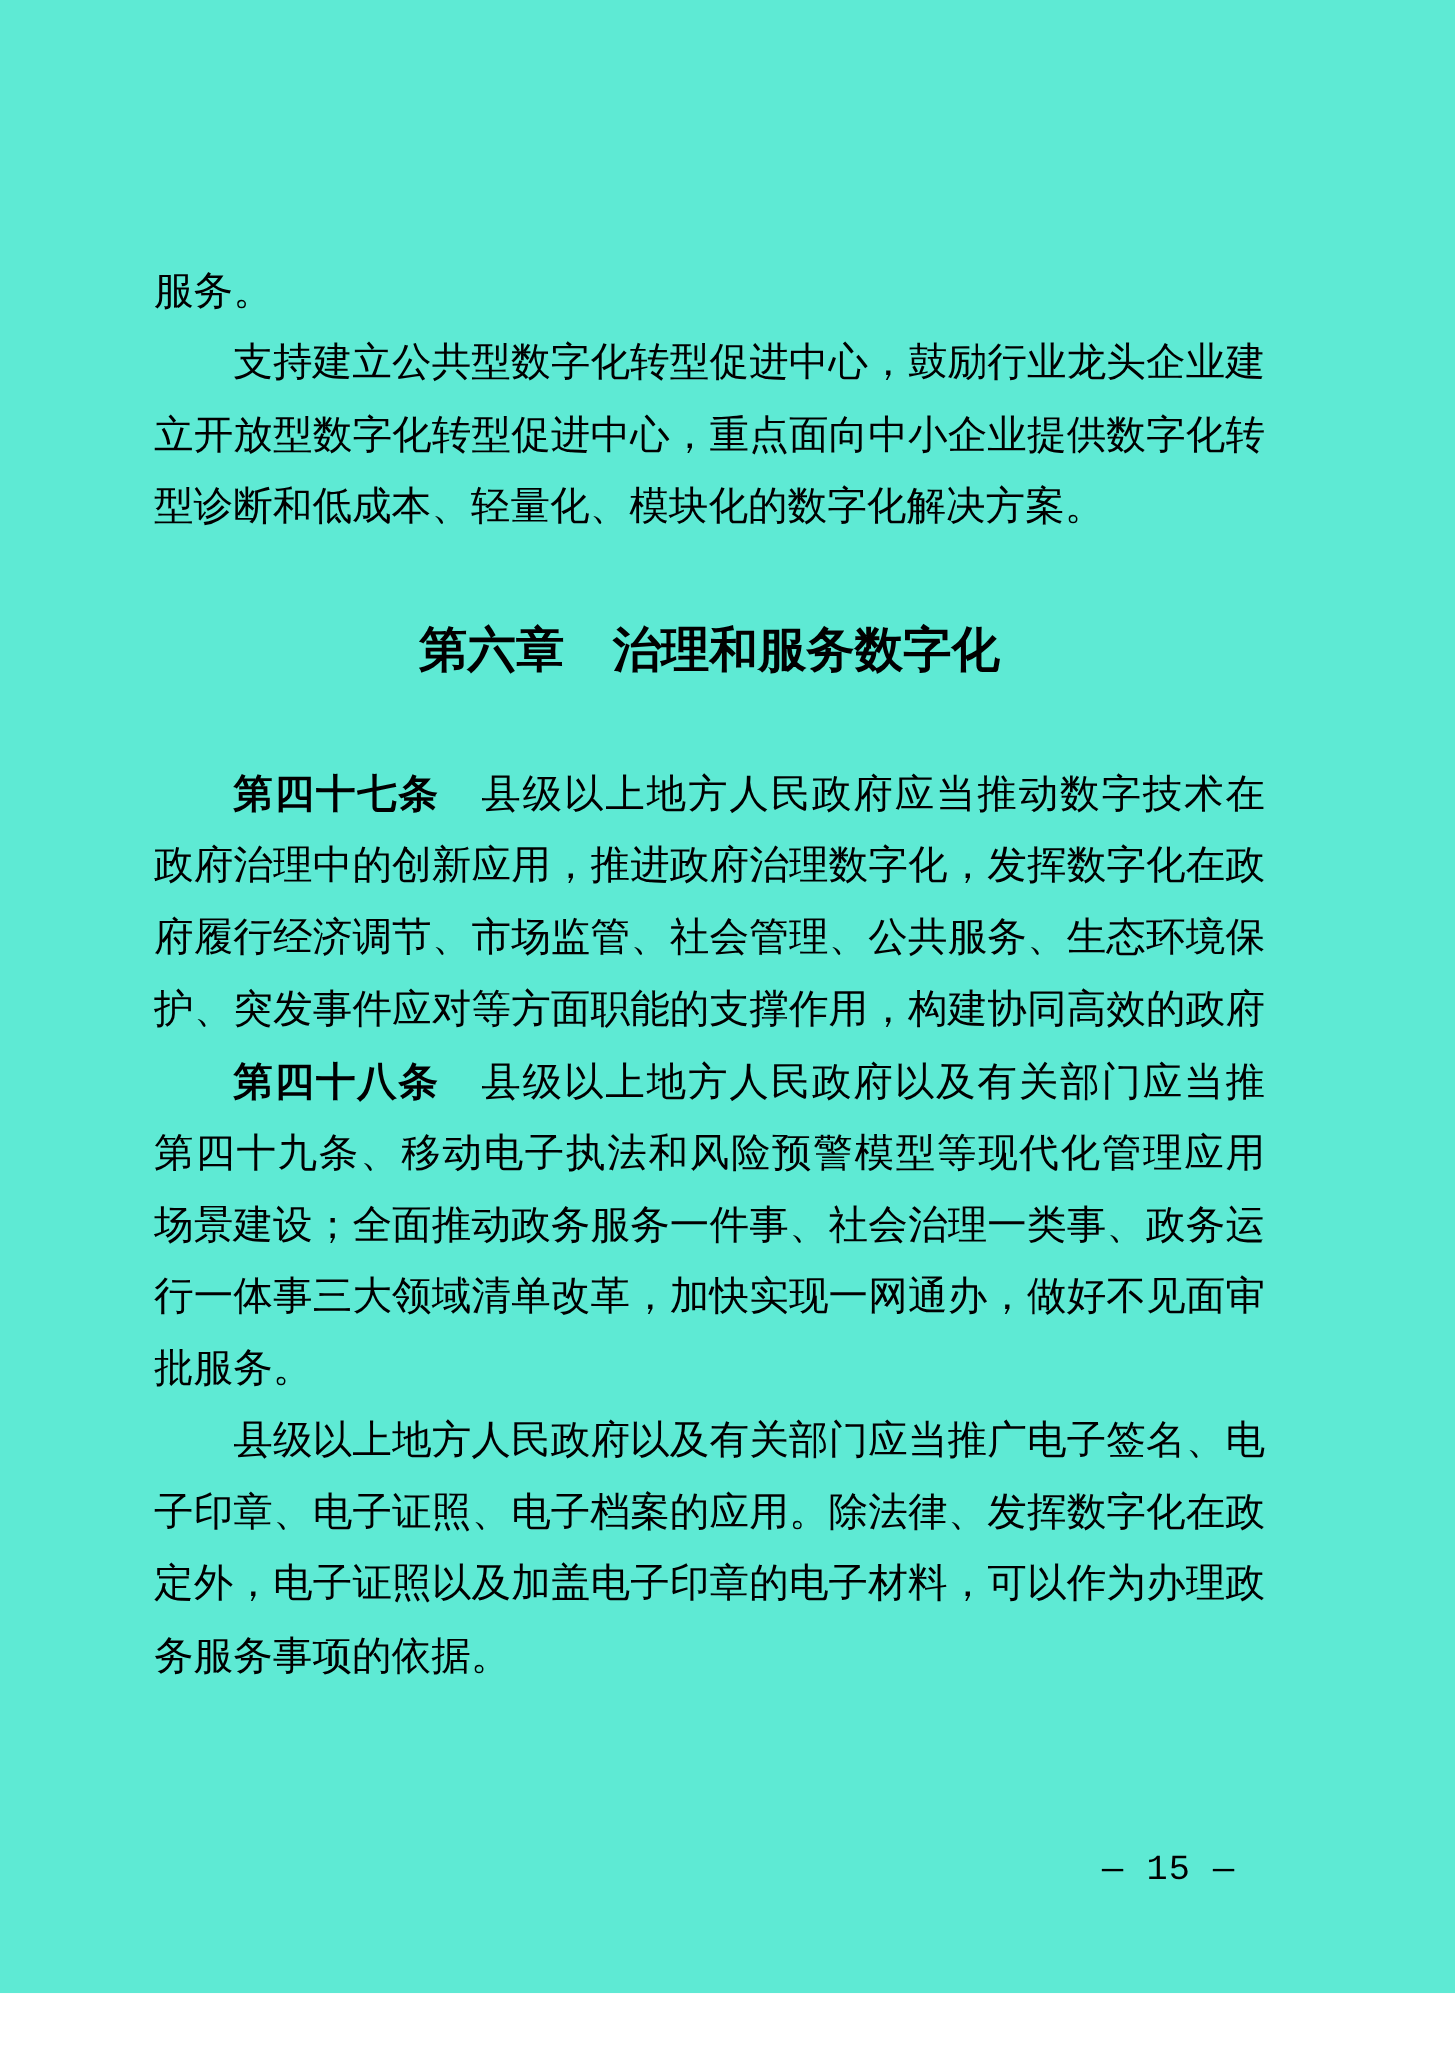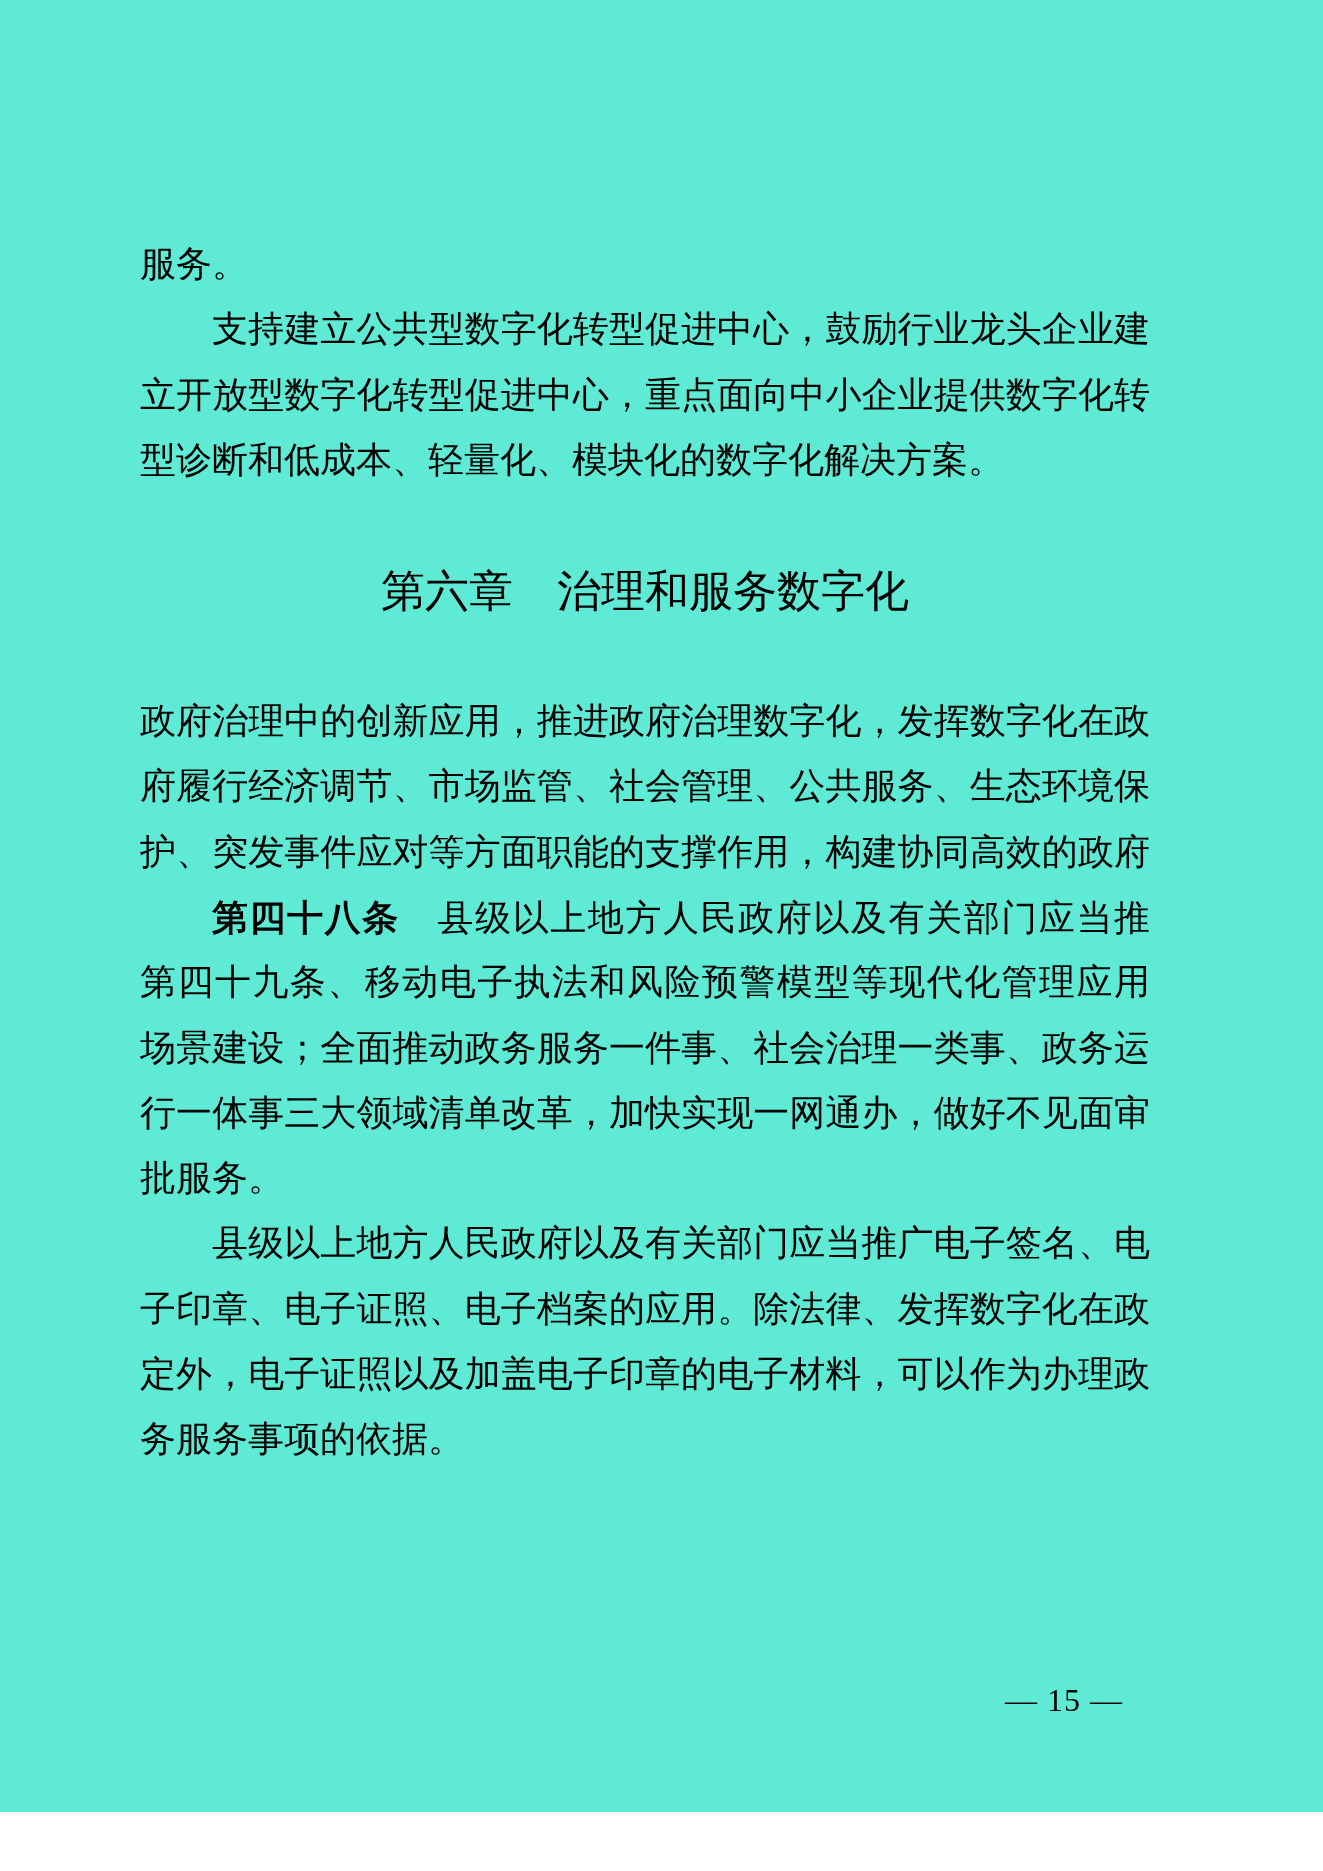--- a/index.html
+++ b/index.html
@@ -39,53 +39,54 @@
     text-align-last: left;
   }
   .line.indent {
     text-indent: 2em;
   }
   .line.wide {
     width: 1050px; 
   }
   .line.heading {
     font-family: "Liberation Sans", "DejaVu Sans", sans-serif;
-    font-weight: 400;
+    font-weight: 700;
     font-size: 44px;
     text-align: center;
     text-align-last: center;
     text-indent: 0;
   }
   .art-num {
     font-family: "Liberation Sans", "DejaVu Sans", sans-serif;
     font-weight: 700;
   }
   .page-number {
     position: absolute;
     top: 1682px;
     right: 200px;
     font-size: 32px;
     line-height: 36px;
-    font-family: Liberation Serif, serif;
+    font-family: Liberation Mono, monospace;
     color: #000000;
     letter-spacing: 1px;
   }
 </style>
 </head>
 <body>
 
 <div class="page">
   <div class="doc-lines">
       <div class="line left">服务。</div>
       <div class="line just indent">支持建立公共型数字化转型促进中心，鼓励行业龙头企业建</div>
       <div class="line just">立开放型数字化转型促进中心，重点面向中小企业提供数字化转</div>
       <div class="line left">型诊断和低成本、轻量化、模块化的数字化解决方案。</div>
       <div class="line"></div>
       <div class="line heading">第六章　治理和服务数字化</div>
       <div class="line"></div>
+      <div class="line just indent"><span class="art-num">第四十七条</span>　县级以上地方人民政府应当推动数字技术在</div>
       <div class="line just">政府治理中的创新应用，推进政府治理数字化，发挥数字化在政</div>
       <div class="line just">府履行经济调节、市场监管、社会管理、公共服务、生态环境保</div>
       <div class="line just">护、突发事件应对等方面职能的支撑作用，构建协同高效的政府</div>
       <div class="line just indent"><span class="art-num">第四十八条</span>　县级以上地方人民政府以及有关部门应当推</div>
       <div class="line just">第四十九条、移动电子执法和风险预警模型等现代化管理应用</div>
       <div class="line just">场景建设；全面推动政务服务一件事、社会治理一类事、政务运</div>
       <div class="line just">行一体事三大领域清单改革，加快实现一网通办，做好不见面审</div>
       <div class="line left">批服务。</div>
       <div class="line just indent">县级以上地方人民政府以及有关部门应当推广电子签名、电</div>
       <div class="line just">子印章、电子证照、电子档案的应用。除法律、发挥数字化在政</div>

